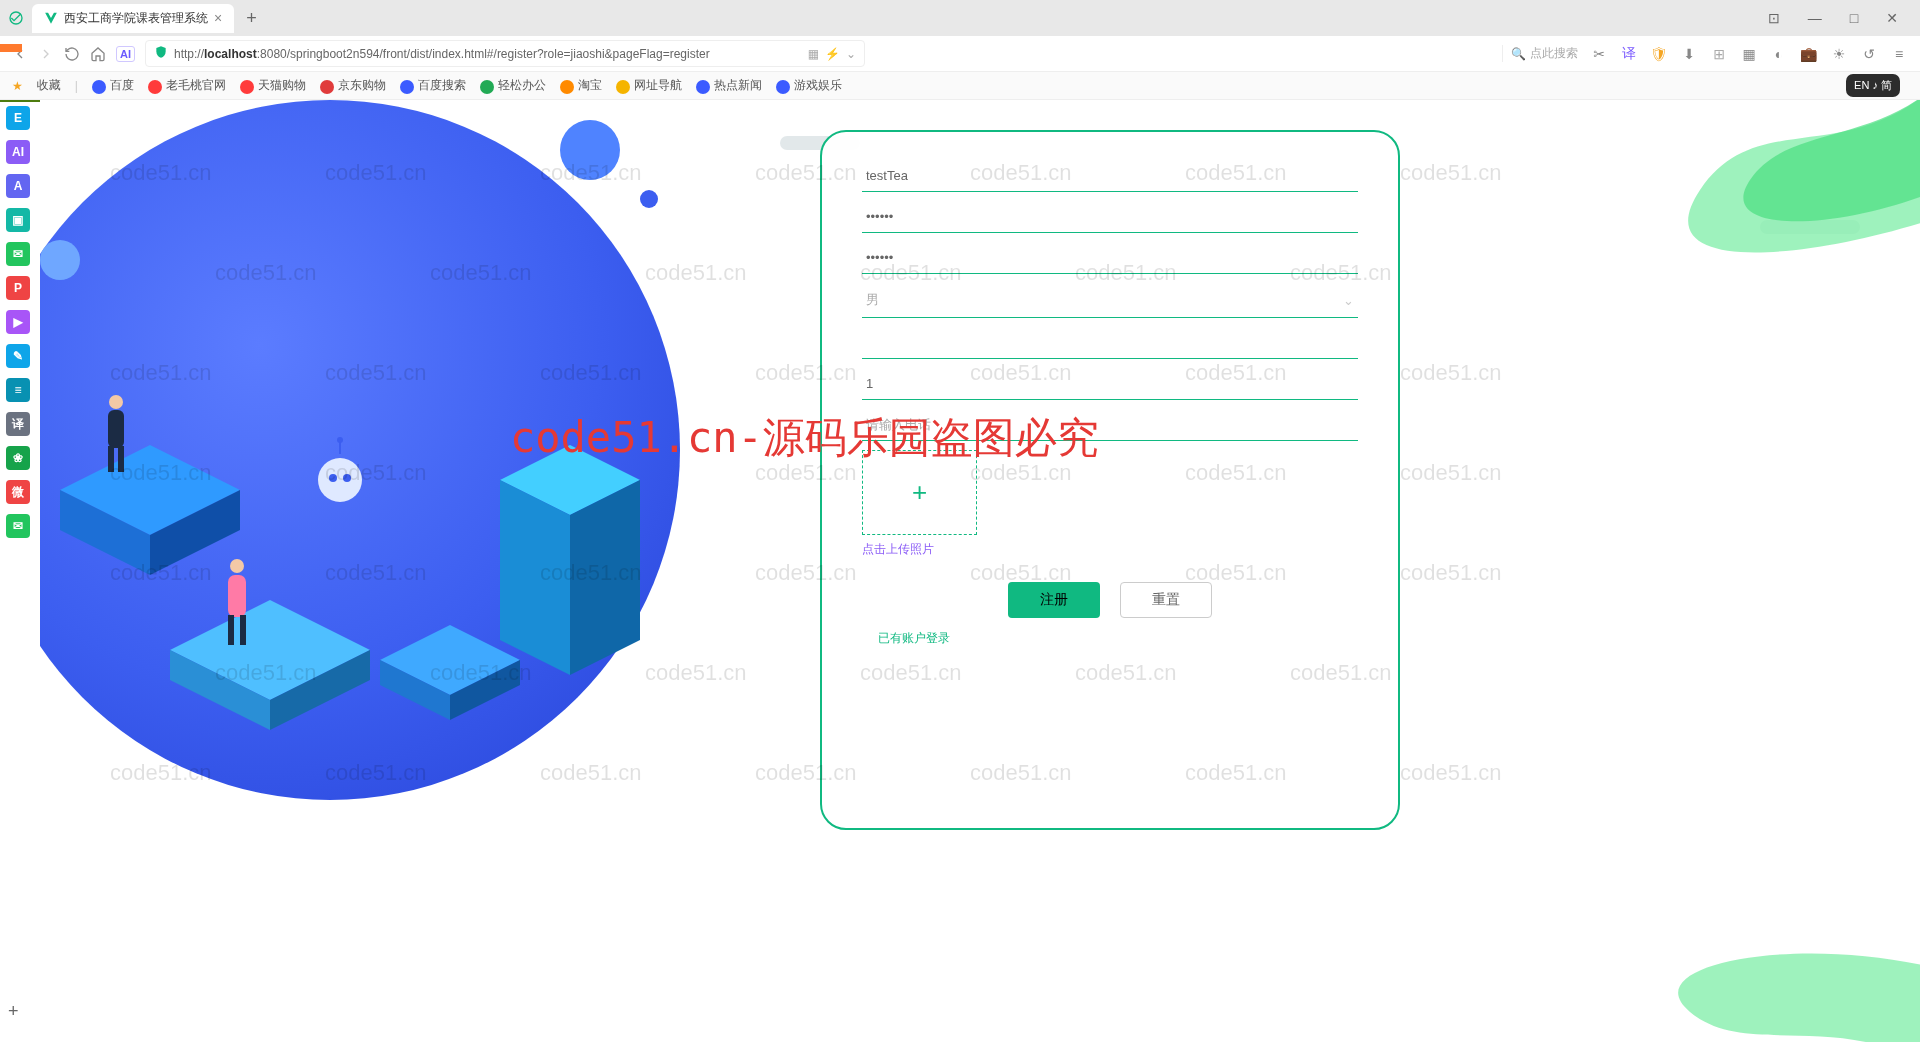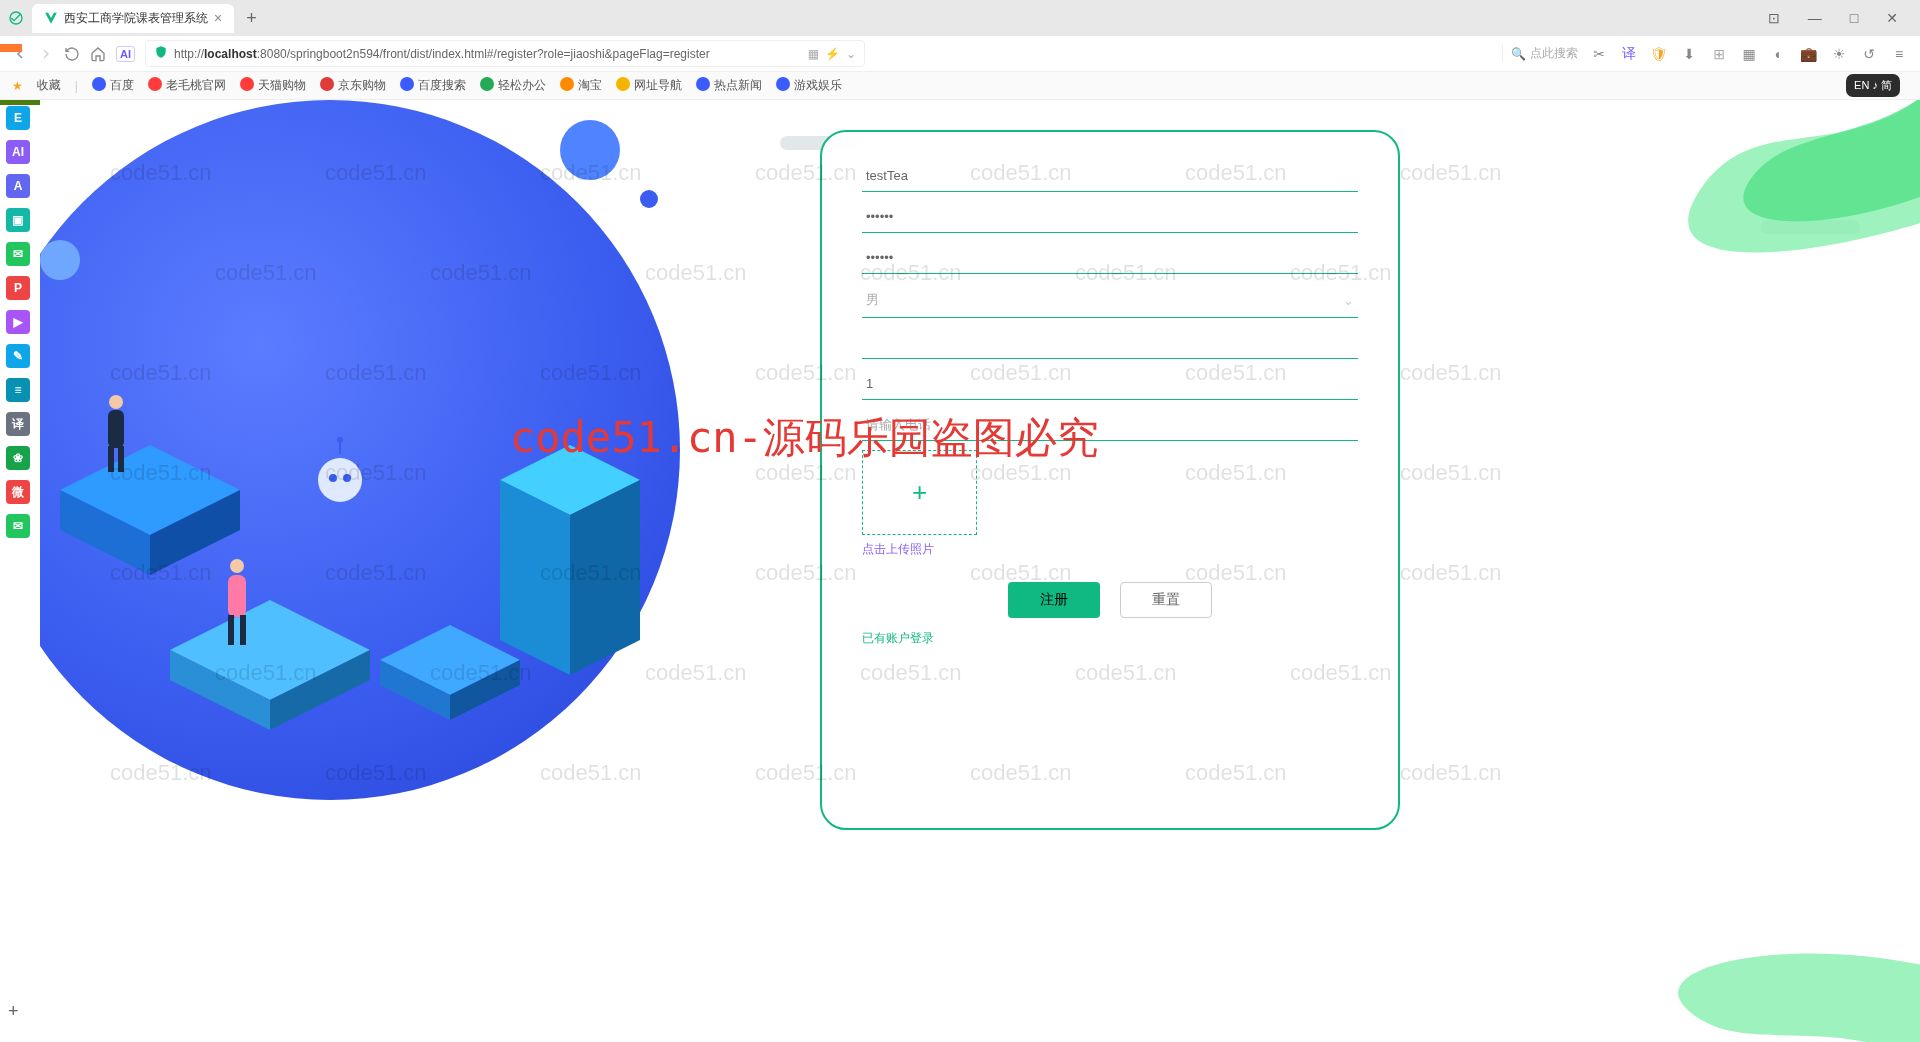--- a/index.html
+++ b/index.html
@@ -1,40 +1,40 @@
 <!DOCTYPE html>
 <html><head>
 <meta charset="utf-8">
 <style>
 * { margin: 0; padding: 0; box-sizing: border-box; }
 body { font-family: "Microsoft YaHei", Arial, sans-serif; background: #fff; width: 1920px; height: 1042px; overflow: hidden; position: relative; }
 
 
-.chrome { background: #be185d; border-bottom: 5px solid #4d7c0f; }
+.chrome { background: #be185d; border-bottom: 2px solid #4d7c0f; }
 .tabbar { display: flex; align-items: center; height: 36px; padding: 0 8px; background: #e8e8e8; }
 .tab { display: flex; align-items: center; background: #fff; border-radius: 6px 6px 0 0; padding: 6px 12px; font-size: 12px; color: #333; margin-right: 4px; gap: 6px; }
 .tab .vico { width: 14px; height: 14px; color: #10b981; }
 .tab .close { color: #888; font-size: 14px; cursor: pointer; }
 .newtab { font-size: 18px; color: #666; padding: 0 8px; cursor: pointer; }
 .winbtns { margin-left: auto; display: flex; gap: 16px; color: #666; font-size: 14px; padding-right: 8px; }
 .winbtns span { cursor: pointer; padding: 2px 6px; }
 
 .addrbar { display: flex; align-items: center; height: 36px; padding: 0 12px; gap: 10px; background: #fff; border-bottom: 1px solid #eee; }
 .navico { color: #888; cursor: pointer; display: inline-flex; align-items: center; }
 .navico svg { width: 16px; height: 16px; }
 .urlbox { flex: 1; display: flex; align-items: center; background: #fff; border: 1px solid #eee; border-radius: 4px; padding: 4px 8px; font-size: 12px; color: #666; gap: 6px; max-width: 720px; }
 .urlbox .shield { color: #10b981; }
 .urlbox .urltext { flex: 1; }
 .urlbox .urltext b { color: #333; font-weight: 600; }
 .rightctls { display: flex; align-items: center; gap: 12px; color: #888; font-size: 14px; margin-left: auto; }
 .rightctls .sbox { display: flex; align-items: center; gap: 4px; border-left: 1px solid #eee; padding-left: 8px; font-size: 12px; }
 .iconbtn { width: 18px; height: 18px; display: inline-flex; align-items: center; justify-content: center; cursor: pointer; }
 
 .bmbar { display: flex; align-items: center; height: 28px; padding: 0 12px; gap: 14px; background: #fafafa; border-bottom: 1px solid #eee; font-size: 12px; color: #555; }
-.bmitem { display: flex; align-items: flex-start; gap: 4px; cursor: pointer; }
+.bmitem { display: flex; align-items: flex-end; gap: 4px; cursor: pointer; }
 .bmitem .dot { width: 14px; height: 14px; border-radius: 50%; display: inline-block; }
 .star { color: #f5a623; }
 
 
 .left-sidebar { position: absolute; left: 0; top: 100px; width: 36px; display: flex; flex-direction: column; gap: 10px; align-items: center; padding-top: 6px; }
 .side-ico { width: 24px; height: 24px; border-radius: 4px; display: flex; align-items: center; justify-content: center; font-size: 12px; font-weight: bold; color: #fff; cursor: pointer; }
 .orange-tag { position: absolute; left: 0; top: 44px; background: #ff7a2e; color: #fff; font-size: 10px; padding: 4px; writing-mode: vertical-rl; }
 
 
 .page { position: absolute; left: 40px; right: 0; top: 100px; bottom: 0; background: #fff; overflow: hidden; }
@@ -62,21 +62,21 @@
 .field input, .field select { width: 100%; border: none; border-bottom: 1.5px solid #10b981; padding: 8px 4px; font-size: 13px; color: #666; background: transparent; outline: none; }
 .field input::placeholder { color: #aaa; }
 .field.sel { position: relative; }
 .field.sel .selval { width: 100%; border-bottom: 1.5px solid #10b981; padding: 8px 4px; font-size: 13px; color: #aaa; display: flex; justify-content: space-between; align-items: center; cursor: pointer; }
 .upload { width: 115px; height: 85px; border: 1px dashed #10b981; display: flex; align-items: center; justify-content: center; color: #10b981; font-size: 26px; cursor: pointer; margin-bottom: 6px; }
 .uplabel { font-size: 12px; color: #8b5cf6; }
 .btnrow { display: flex; justify-content: center; gap: 20px; margin-top: 24px; }
 .btn { width: 92px; height: 36px; border-radius: 4px; font-size: 14px; cursor: pointer; border: none; display: flex; align-items: center; justify-content: center; }
 .btn.primary { background: #10b981; color: #000000; }
 .btn.secondary { background: #fff; color: #666; border: 1px solid #ccc; }
-.loginlink { text-align: left; margin-top: 12px; font-size: 12px; color: #10b981; cursor: pointer; }
+.loginlink { text-align: left; margin-top: 12px; font-size: 12px; color: #10b981; cursor: pointer; margin-left: 16px; }
 
 
 .langbadge { position: absolute; right: 20px; top: 74px; background: #2c2c2c; color: #fff; font-size: 11px; padding: 4px 8px; border-radius: 7px; display: flex; align-items: center; gap: 4px; z-index: 10; }
 
 
 .plus-bl{position:absolute;left:8px;bottom:20px;color:#666;font-size:18px;cursor:pointer;z-index:20}
 </style>
 </head>
 <body>
 

